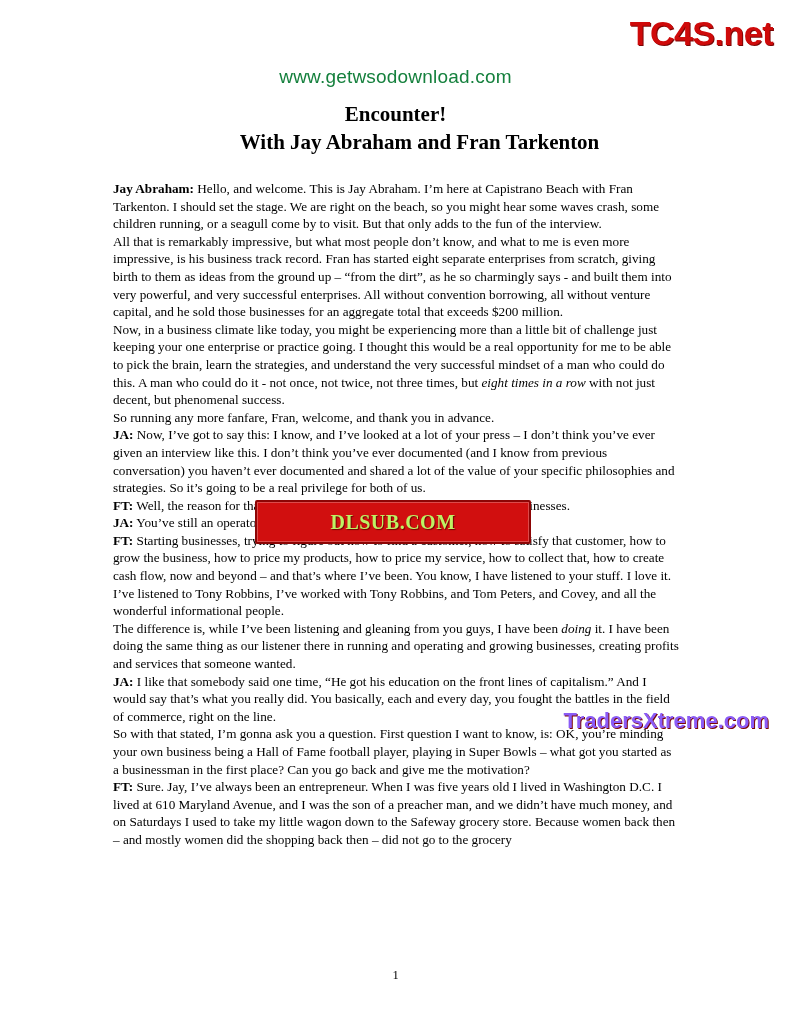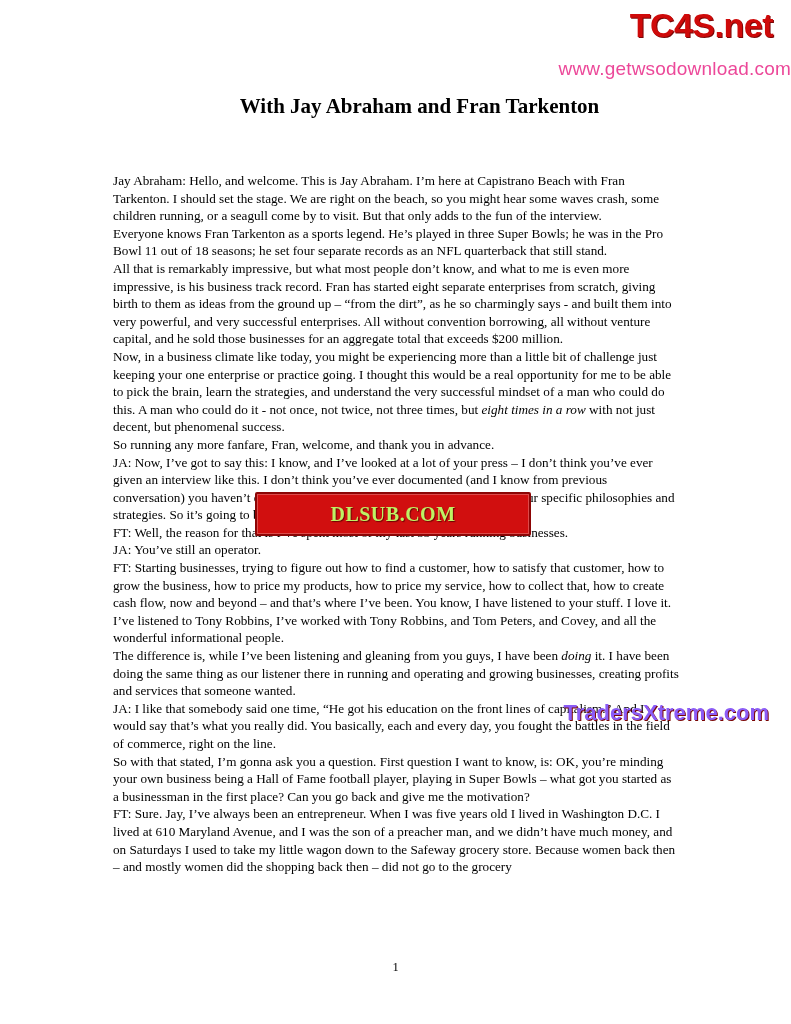--- a/index.html
+++ b/index.html
@@ -11,21 +11,21 @@
     width: 791px;
     height: 1024px;
     position: relative;
     font-family: "Liberation Serif", serif;
     color: #000000;
     overflow: hidden;
   }
 
   .page {
     position: absolute;
-    left: 0; top: 0;
+    left: 0; top: 8px;
     width: 791px;
     height: 736px;
     background: #ffffff;
     border-radius: 9px;
   }
 
   
   .wm-topright {
     position: absolute;
     right: 18px;
@@ -38,24 +38,24 @@
     text-shadow: 1px 1px 0 #7a0505;
     white-space: nowrap;
   }
 
   
   .site-url {
     position: absolute;
     left: 0;
     right: 0;
     top: 58px;
-    text-align: right;
+    text-align: center;
     font-family: "Liberation Sans", sans-serif;
     font-size: 19px;
-    color: #ec4899;
+    color: #15803d;
     letter-spacing: 0.2px;
   }
 
   
   .title-block {
     position: absolute;
     left: 0;
     right: 0;
     top: 92px;
     text-align: center;
@@ -88,21 +88,21 @@
   }
   .para {
     margin: 0;
   }
   .indent {
     text-indent: 32px;
   }
   .gap-before {
     margin-top: 14px;
   }
-  b, .b { font-weight: normal; }
+  b, .b { font-weight: bold; }
   i, .i { font-style: italic; text-align: right; }
 
   
   .wm-center {
     position: absolute;
     left: 255px;
     top: 492px;
     width: 272px;
     height: 40px;
     background: #d10f0f;
@@ -150,32 +150,30 @@
 </head>
 <body>
 
 <div class="page">
 
   <div class="wm-topright">TC4S.net</div>
 
   <div class="site-url">www.getwsodownload.com</div>
 
   <div class="title-block">
+    <div class="title-line1">Encounter!</div>
     <div class="title-line2">With Jay Abraham and Fran Tarkenton</div>
   </div>
 
   <div class="body-text">
 
     <p class="para indent">
       <b>Jay Abraham:</b><span> Hello, and welcome.  This is Jay Abraham.  I’m here at Capistrano Beach with Fran Tarkenton.  I should set the stage.  We are right on the beach, so you might hear some waves crash, some children running, or a seagull come by to visit.  But that only adds to the fun of the interview.</span>
     </p>
 
-    <p class="para indent">
-      <span>Everyone knows Fran Tarkenton as a sports legend.  He’s played in three Super Bowls; he was in the Pro Bowl 11 out of 18 seasons; he set four separate records as an NFL quarterback that still stand.</span>
-    </p>
 
     <p class="para indent">
       <span>All that is remarkably impressive, but what most people don’t know, and what to me is even more impressive, is his business track record.  Fran has started eight separate enterprises from scratch, giving birth to them as ideas from the ground up – “from the dirt”, as he so charmingly says - and built them into very powerful, and very successful enterprises.  All without convention borrowing, all without venture capital, and he sold those businesses for an aggregate total that exceeds $200 million.</span>
     </p>
 
     <p class="para indent">
       <span>Now, in a business climate like today, you might be experiencing more than a little bit of challenge just keeping your one enterprise or practice going.  I thought this would be a real opportunity for me to be able to pick the brain, learn the strategies, and understand the very successful mindset of a man who could do this.  A man who could do it - not once, not twice, not three times, but </span><i>eight times in a row</i><span> with not just decent, but phenomenal success.</span>
     </p>
 
     <p class="para indent">

